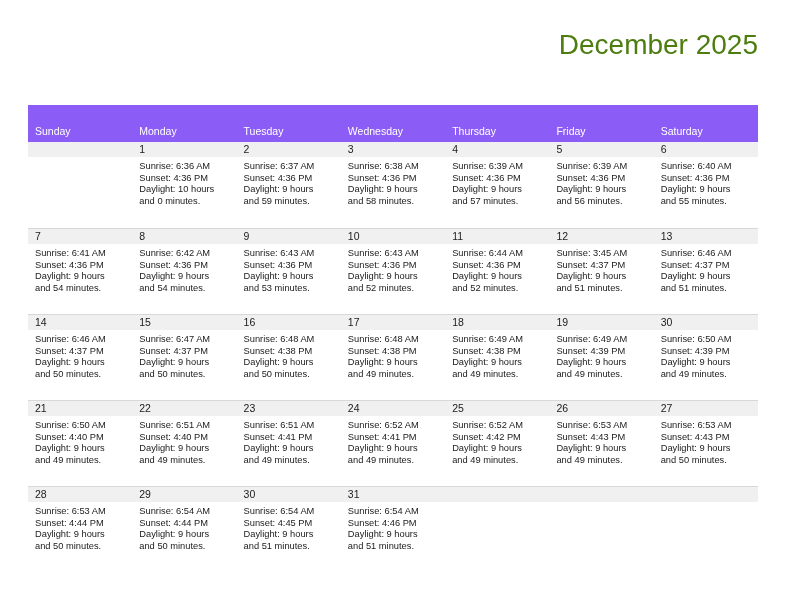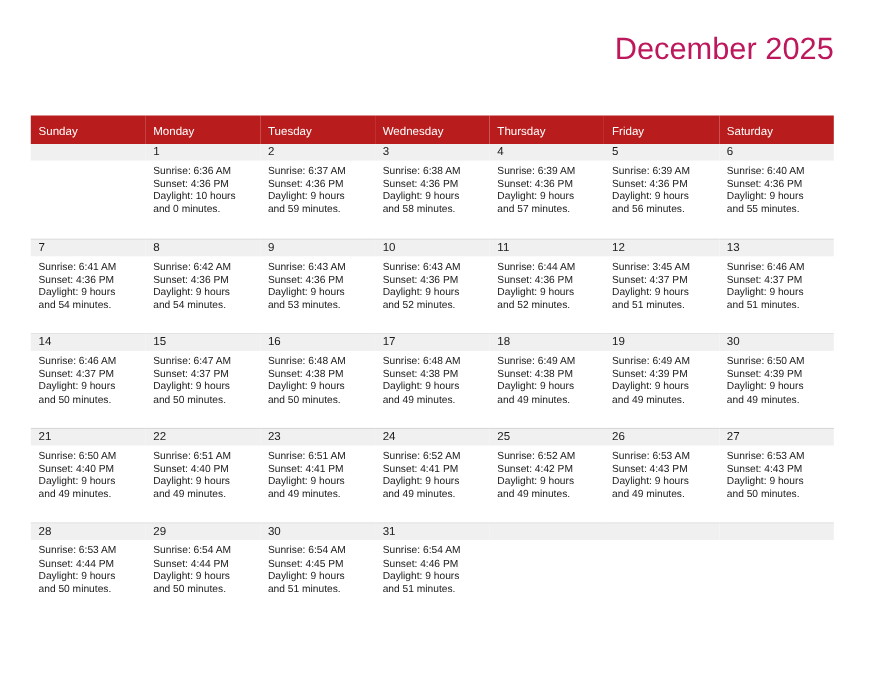--- a/index.html
+++ b/index.html
@@ -65,21 +65,21 @@
 
   .title-block {
     position: absolute;
     right: 0;
     top: 0;
     text-align: right;
   }
   .cal-title {
     font-size: 28px;
     font-weight: normal;
-    color: #be185d;
+    color: #4d7c0f;
     line-height: 34px;
     white-space: nowrap;
   }
   .cal-subtitle {
     font-size: 13.5px;
     color: #2a2a2a;
     line-height: 20px;
     margin-top: 5px;
     white-space: nowrap;
   }
@@ -87,26 +87,26 @@
   
   .cal {
     position: absolute;
     left: 28px;
     top: 105px;
     width: 730px;
     border-collapse: collapse;
     table-layout: fixed;
   }
   .cal th {
-    background: #b91c1c;
+    background: #8b5cf6;
     color: #ffffff;
     font-size: 10.5px;
     font-weight: normal;
     text-align: left;
-    padding: 9px 0 5px 7px;
+    padding: 20px 0 5px 7px;
     height: 11px;
     border: none;
   }
   .cal td {
     vertical-align: top;
     padding: 0;
     border: none;
     width: 104.28px;
   }
   .daycell {

